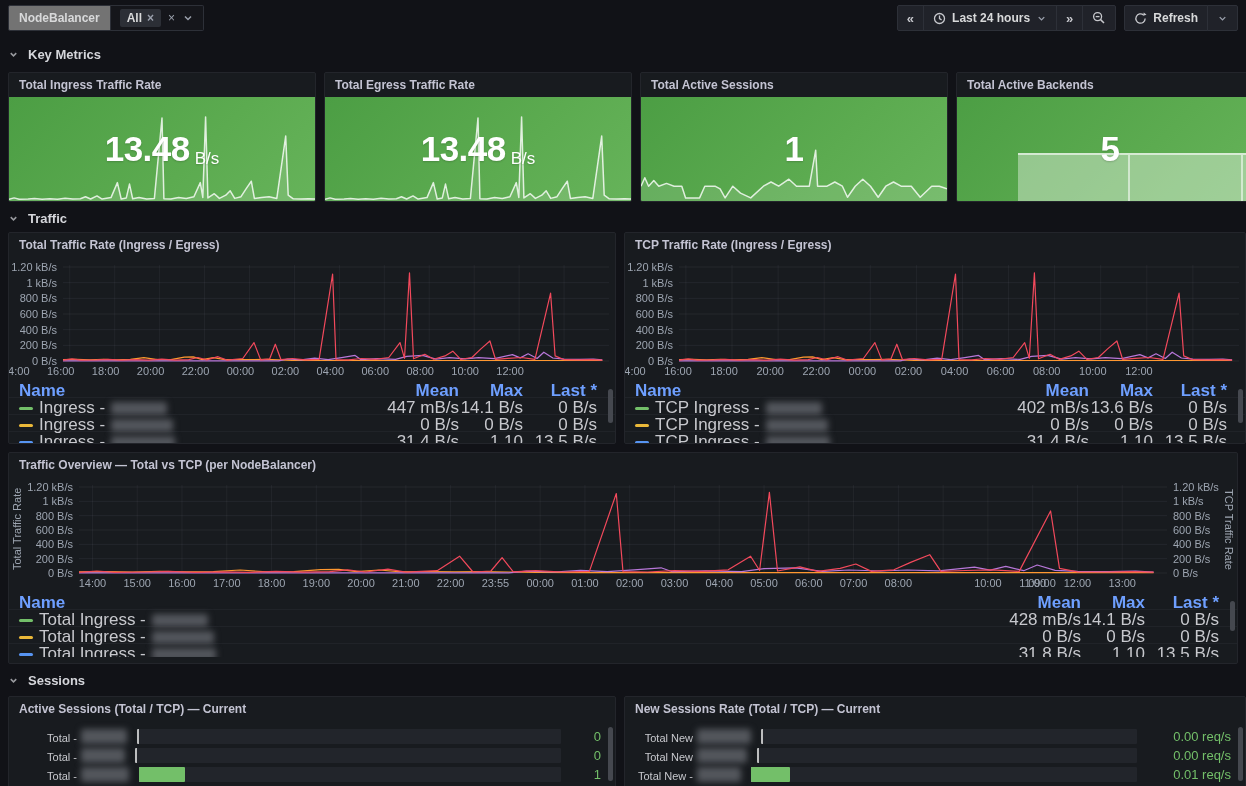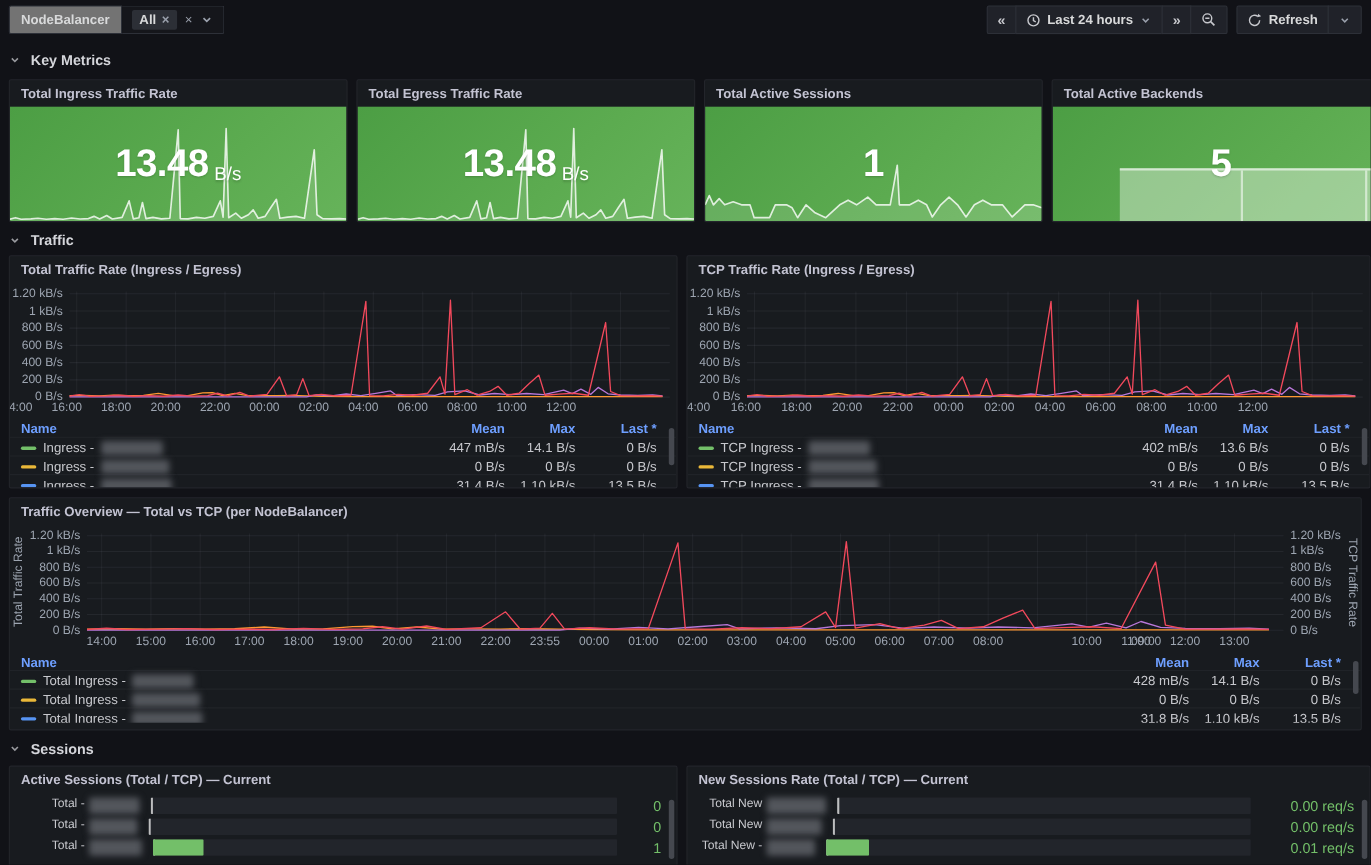--- a/index.html
+++ b/index.html
@@ -54,21 +54,21 @@
   
   .charts-row{margin-top:6px;display:grid;grid-template-columns:608px 622px;gap:8px;height:212px}
   .chart-grid{display:grid;grid-template-columns:54px 1fr 6px;grid-template-rows:100px 16px;margin-top:6px}
   .yaxis{position:relative}
   .ytick{position:absolute;right:6px;font-size:11px;color:#9da5b1;white-space:nowrap}
   .yaxis-r .ytick{left:6px;right:auto}
   .plot{position:relative}
   .xaxis{position:relative;grid-row:2}
   .xtick{position:absolute;top:2px;transform:translateX(-50%);font-size:11px;color:#9da5b1}
   .legend{height:64px;overflow:hidden;margin-top:2px}
-  .lrow{display:flex;align-items:flex-end;height:17px;padding:0 18px 0 10px;font-size:12px;
+  .lrow{display:flex;align-items:flex-start;height:17px;padding:0 18px 0 10px;font-size:17px;
     border-top:1px solid rgba(204,204,220,.05)}
   .lrow.lhead{border-top:none;color:#6e9fff;font-weight:700;height:16px}
   .lhead .lname{color:#6e9fff}
   .lname{flex:1;display:flex;align-items:center;gap:6px;color:#c7c8cd;cursor:pointer}
   .lmark{width:14px;height:3px;border-radius:2px;flex:none}
   .lval{width:88px;text-align:right;color:#c7c8cd}
   .lval.c2{width:64px}.lval.c3{width:74px}
   .lhead .lval{color:#6e9fff;cursor:pointer}
   .redact{display:inline-block;height:13px;border-radius:2px;background:#53565c;filter:blur(3px)}
   .vscroll{position:absolute;right:2px;width:5px;border-radius:3px;background:#45484f}
@@ -77,21 +77,21 @@
   .overview{margin-top:8px;width:1230px;height:212px}
   .ov-grid{display:grid;grid-template-columns:16px 54px 1fr 54px 16px;grid-template-rows:92px 16px;margin-top:6px}
   .axis-title{writing-mode:vertical-rl;transform:rotate(180deg);font-size:11px;color:#9da5b1;
     display:flex;align-items:center;justify-content:center}
   .axis-title.right{transform:none}
   .ov-grid .xaxis{grid-column:3}
 
   
   .sess-row{margin-top:8px;display:grid;grid-template-columns:608px 622px;gap:8px;height:128px}
   .srows{margin-top:4px;padding:0 14px 0 10px}
-  .srow{display:flex;align-items:flex-start;height:19px}
+  .srow{display:flex;align-items:flex-end;height:19px}
   .slabel{width:58px;text-align:right;font-size:11px;color:#c7c8cd;white-space:nowrap;flex:none}
   .srow .redact{height:15px;margin-left:4px;flex:none}
   .strack{flex:1;height:15px;background:#22252b;border-radius:1px;margin:0 10px;position:relative;overflow:hidden}
   .stick{position:absolute;left:0;top:0;bottom:0;width:2px;background:rgba(255,255,255,.7)}
   .sfill{position:absolute;left:0;top:0;bottom:0;background:#73bf69;border-radius:1px}
   .sval{text-align:right;font-size:13px;color:#73bf69;white-space:nowrap;flex:none}
 </style>
 </head>
 <body>
 

